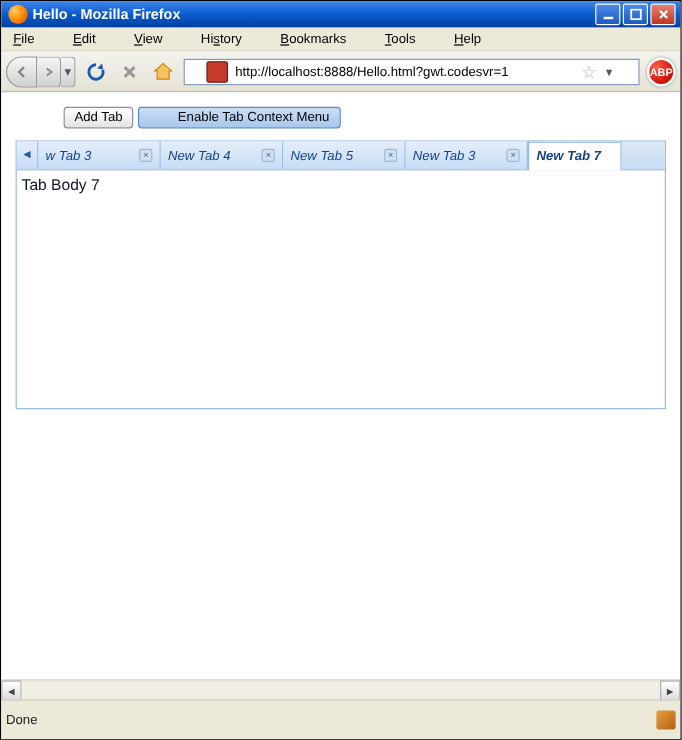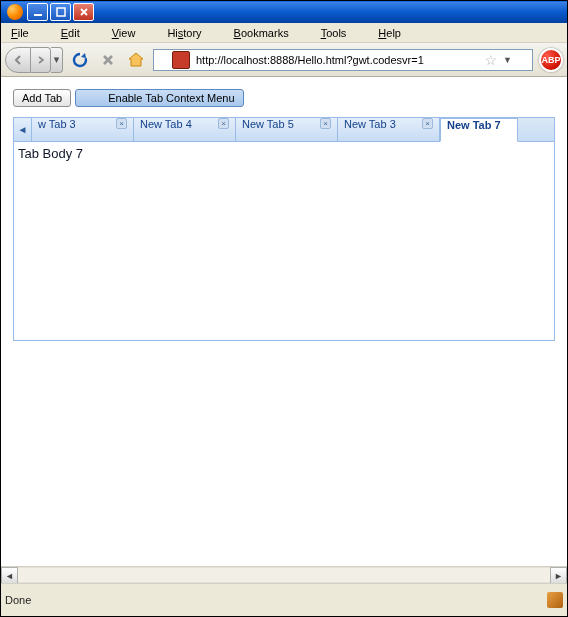--- a/index.html
+++ b/index.html
@@ -112,21 +112,21 @@
     text-align:center;
   }
   
   .page {
     flex:1;
     background:#fff;
     overflow:hidden;
     position:relative;
   }
   .page-inner { padding:12px; }
-  .btnrow { display:flex; gap:4px; margin-bottom:10px;}
+  .btnrow { display:flex; gap:4px; margin-bottom:10px;margin-left:40px;}
   .gbtn {
     padding:2px 8px;
     background:linear-gradient(to bottom,#ffffff 0%,#e4e4e4 100%);
     border:1px solid #8f8f8f;
     border-radius:3px;
     font-size:11px;
     font-family:inherit;
   }
   .gbtn.pressed {
     background:linear-gradient(to bottom,#c9ddf5 0%,#a8c8ec 100%);
@@ -149,29 +149,30 @@
   .scrollbtn {
     width:18px;
     background:linear-gradient(to bottom,#e4eefb 0%,#c7dcf4 100%);
     border-right:1px solid #99bbe8;
     display:flex;align-items:center;justify-content:center;
     color:#2a5a9a;
     font-size:10px;
   }
   .tab {
     display:flex;
-    align-items:flex-start;
+    align-items:center;
     padding:0 6px;
     gap:0;
     background:linear-gradient(to bottom,#e4eefb 0%,#c7dcf4 100%);
     border-right:1px solid #99bbe8;
     color:#15428b;
     font-size:11px;
     position:relative;
     min-width:102px;
+    font-style:italic;
   }
   .tab .tlabel { flex:1; white-space:nowrap; overflow:hidden;}
   .tab .tclose {
     width:11px;height:11px;
     background:#d0e0f2;
     border:1px solid #9cb8da;
     border-radius:2px;
     display:flex;align-items:center;justify-content:center;
     font-size:8px; color:#4a6a95; line-height:1;
   }
@@ -218,20 +219,21 @@
     justify-content:space-between;
   }
   .statusbar .statusright { display:flex;align-items:center;gap:4px;}
   .painticon{width:16px;height:16px;background:linear-gradient(135deg,#e8a040 0%,#b06010 100%);border-radius:2px;}
 </style>
 </head>
 <body>
 
 <div class="titlebar">
   <div class="ff-icon"></div>
+  <div class="title-text">Hello - Mozilla Firefox</div>
   <div class="winbtns">
     <div class="winbtn">
       <svg viewBox="0 0 10 10">
           <rect x="1" y="7" width="8" height="2" fill="#fff"></rect>
         </svg>
     </div>
     <div class="winbtn">
       <svg viewBox="0 0 10 10">
           <rect x="1" y="1" width="8" height="8" fill="none" stroke="#fff" stroke-width="1.5"></rect>
         </svg>

